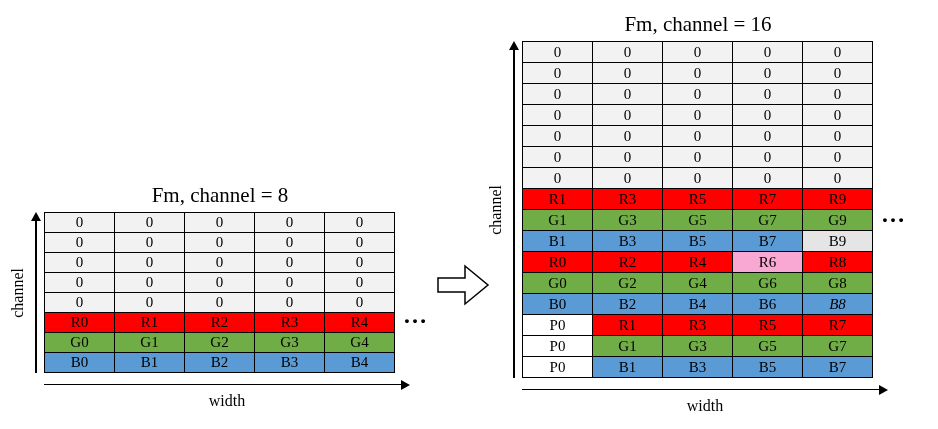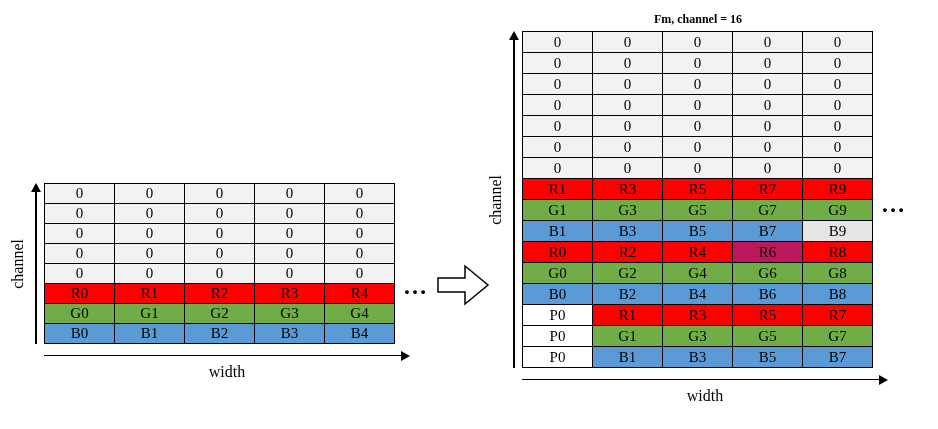--- a/index.html
+++ b/index.html
@@ -10,27 +10,26 @@
     color: #000;
     overflow: hidden;
   }
   .canvas { position: relative; width: 938px; height: 429px; background: #fff; }
 
   .fig { position: absolute; }
   .fig-left  { left: 10px;  top: 183px; }
   .fig-right { left: 488px; top: 12px; }
 
   .fig-title {
-    font-size: 12px;
+    font-size: 21px;
     text-align: center;
     margin-left: 34px;
     width: 352px;
     margin-bottom: 4px;
     white-space: nowrap;
-    font-weight: bold;
   }
 
   .fig-row { display: flex; align-items: stretch; }
 
   .y-axis { display: flex; align-items: stretch; width: 34px; }
   .y-label {
     align-self: center;
     writing-mode: vertical-rl;
     transform: rotate(180deg);
     font-size: 16px;
@@ -94,20 +93,21 @@
   .x-label { display: block; text-align: center; font-size: 16px; margin-top: 2px; }
 
   .transform-arrow { position: absolute; left: 436px; top: 262px; width: 56px; height: 46px; }
 </style>
 </head>
 <body>
 
 <div class="canvas">
 
   <figure class="fig fig-left">
+    <div class="fig-title">Fm, channel = 8</div>
     <div class="fig-row">
       <div class="y-axis">
         <span class="y-label">channel</span>
         <span class="y-arrow">
           <span class="head"></span>
             <span class="line"></span>
         </span>
       </div>
       <div class="grid grid-left" id="grid-left">
           <div class="cell" style="background: rgb(242, 242, 242);">0</div>
@@ -225,32 +225,32 @@
           <div class="cell" style="background: rgb(112, 173, 71);">G7</div>
           <div class="cell" style="background: rgb(112, 173, 71);">G9</div>
           <div class="cell" style="background: rgb(91, 155, 213);">B1</div>
           <div class="cell" style="background: rgb(91, 155, 213);">B3</div>
           <div class="cell" style="background: rgb(91, 155, 213);">B5</div>
           <div class="cell" style="background: rgb(91, 155, 213);">B7</div>
           <div class="cell" style="background: #e5e5e5;">B9</div>
           <div class="cell" style="background: rgb(254, 0, 0);">R0</div>
           <div class="cell" style="background: rgb(254, 0, 0);">R2</div>
           <div class="cell" style="background: rgb(254, 0, 0);">R4</div>
-          <div class="cell" style="background: #be185d;">R6</div>
+          <div class="cell" style="background: #f9a8d4;">R6</div>
           <div class="cell" style="background: rgb(254, 0, 0);">R8</div>
           <div class="cell" style="background: rgb(112, 173, 71);">G0</div>
           <div class="cell" style="background: rgb(112, 173, 71);">G2</div>
           <div class="cell" style="background: rgb(112, 173, 71);">G4</div>
           <div class="cell" style="background: rgb(112, 173, 71);">G6</div>
           <div class="cell" style="background: rgb(112, 173, 71);">G8</div>
           <div class="cell" style="background: rgb(91, 155, 213);">B0</div>
           <div class="cell" style="background: rgb(91, 155, 213);">B2</div>
           <div class="cell" style="background: rgb(91, 155, 213);">B4</div>
           <div class="cell" style="background: rgb(91, 155, 213);">B6</div>
-          <div class="cell" style="background: rgb(91, 155, 213);">B8</div>
+          <div class="cell" style="background: rgb(91, 155, 213); font-style: italic;">B8</div>
           <div class="cell" style="background: rgb(255, 255, 255);">P0</div>
           <div class="cell" style="background: rgb(254, 0, 0);">R1</div>
           <div class="cell" style="background: rgb(254, 0, 0);">R3</div>
           <div class="cell" style="background: rgb(254, 0, 0);">R5</div>
           <div class="cell" style="background: rgb(254, 0, 0);">R7</div>
           <div class="cell" style="background: rgb(255, 255, 255);">P0</div>
           <div class="cell" style="background: rgb(112, 173, 71);">G1</div>
           <div class="cell" style="background: rgb(112, 173, 71);">G3</div>
           <div class="cell" style="background: rgb(112, 173, 71);">G5</div>
           <div class="cell" style="background: rgb(112, 173, 71);">G7</div>

